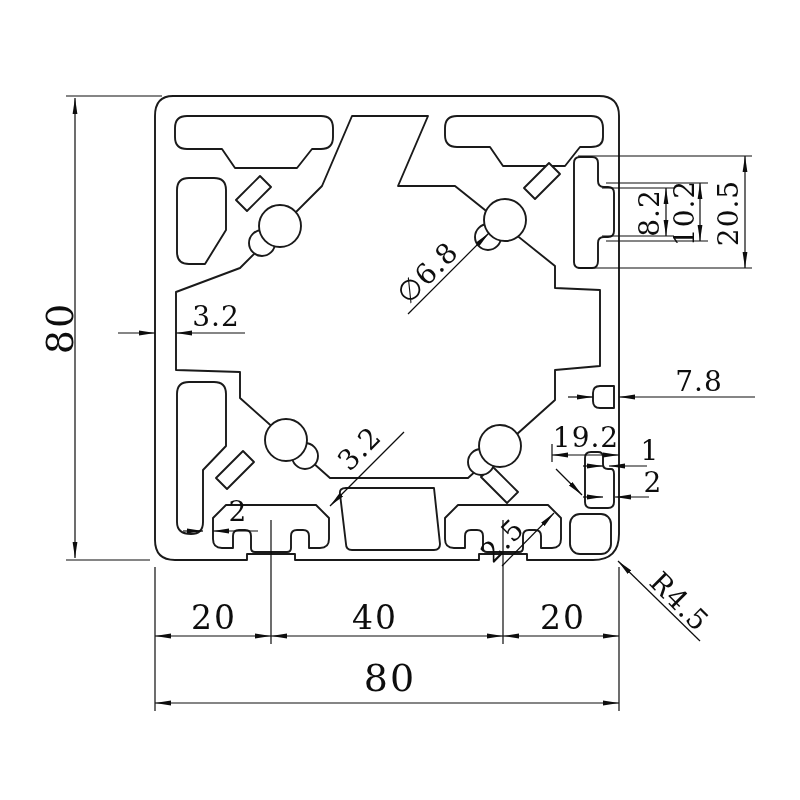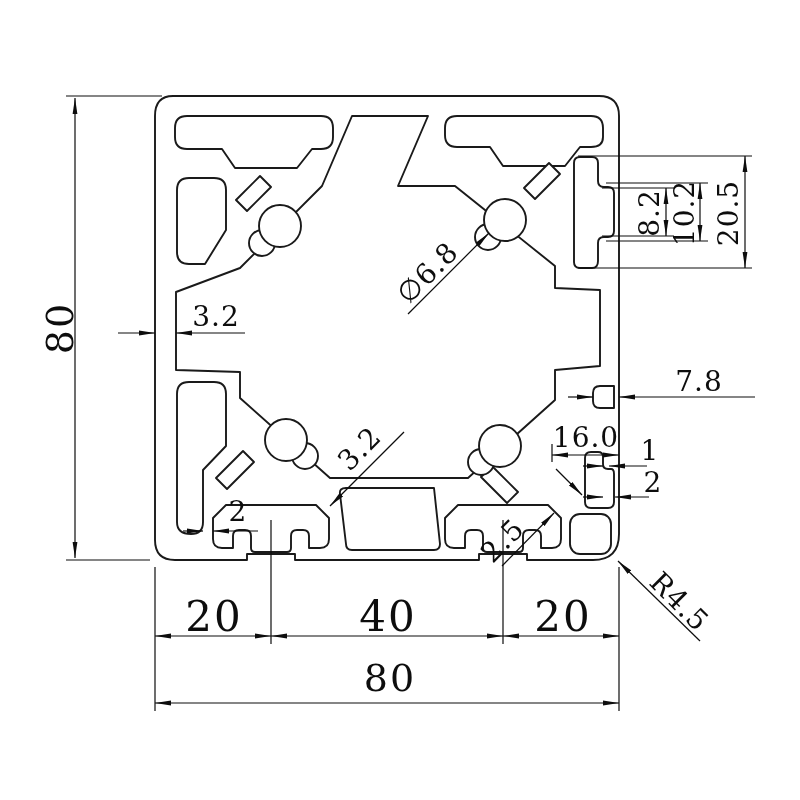--- a/index.html
+++ b/index.html
@@ -2,21 +2,21 @@
 <html><head>
 <meta charset="utf-8">
 <style>
   html,body{margin:0;padding:0;background:#ffffff;}
   #stage{position:relative;width:800px;height:800px;background:#ffffff;overflow:hidden;
          font-family:"DejaVu Serif","Liberation Serif",serif;color:#111;}
   #linework{position:absolute;left:0;top:0;}
   .dim{position:absolute;white-space:nowrap;color:#0d0d0d;line-height:1;
        transform:translate(-50%,-50%);}
   .dim.lg{font-size:38px;letter-spacing:2px;}
-  .dim.md{font-size:42px;letter-spacing:2px;}
+  .dim.md{font-size:33px;letter-spacing:2px;}
   .dim.sm{font-size:28px;letter-spacing:1px;}
   .rotccw{transform:translate(-50%,-50%) rotate(-90deg);}
   .rot45ccw{transform:translate(-50%,-50%) rotate(-45deg);}
   .rot45cw{transform:translate(-50%,-50%) rotate(45deg);}
 </style>
 </head>
 <body>
 
 <div id="stage">
 
@@ -151,29 +151,29 @@
       <line x1="700" y1="641" x2="618" y2="561" marker-end="url(#arw)"></line>
       <line x1="556" y1="469" x2="582" y2="495" marker-end="url(#arw)"></line>
     </g>
   </svg>
 
   <div class="dim lg rotccw" style="left:60px; top:328px;">80</div>
 
   <div class="dim lg" style="left:390px; top:678px;">80</div>
 
   <div class="dim md" style="left:214px; top:617px;">20</div>
-  <div class="dim md" style="left:388px; top:617px;">40</div>
+  <div class="dim md" style="left:375px; top:617px;">40</div>
   <div class="dim md" style="left:563px; top:617px;">20</div>
 
   <div class="dim sm rotccw" style="left:650px; top:213px;">8.2</div>
   <div class="dim sm rotccw" style="left:685px; top:213px;">10.2</div>
   <div class="dim sm rotccw" style="left:729px; top:213px;">20.5</div>
 
   <div class="dim sm" style="left:699px; top:382px;">7.8</div>
-  <div class="dim sm" style="left:586px; top:438px;">16.0</div>
+  <div class="dim sm" style="left:586px; top:438px;">19.2</div>
   <div class="dim sm" style="left:650px; top:451px;">1</div>
   <div class="dim sm" style="left:653px; top:483px;">2</div>
 
   <div class="dim sm" style="left:238px; top:512px;">2</div>
   <div class="dim sm" style="left:216px; top:317px;">3.2</div>
 
   <div class="dim sm rot45ccw" style="left:360px; top:449px;">3.2</div>
   <div class="dim sm rot45ccw" style="left:503px; top:541px;">2.5</div>
   <div class="dim sm rot45ccw" style="left:428px; top:273px;">∅6.8</div>
   <div class="dim sm rot45cw" style="left:679px; top:602px;">R4.5</div>

